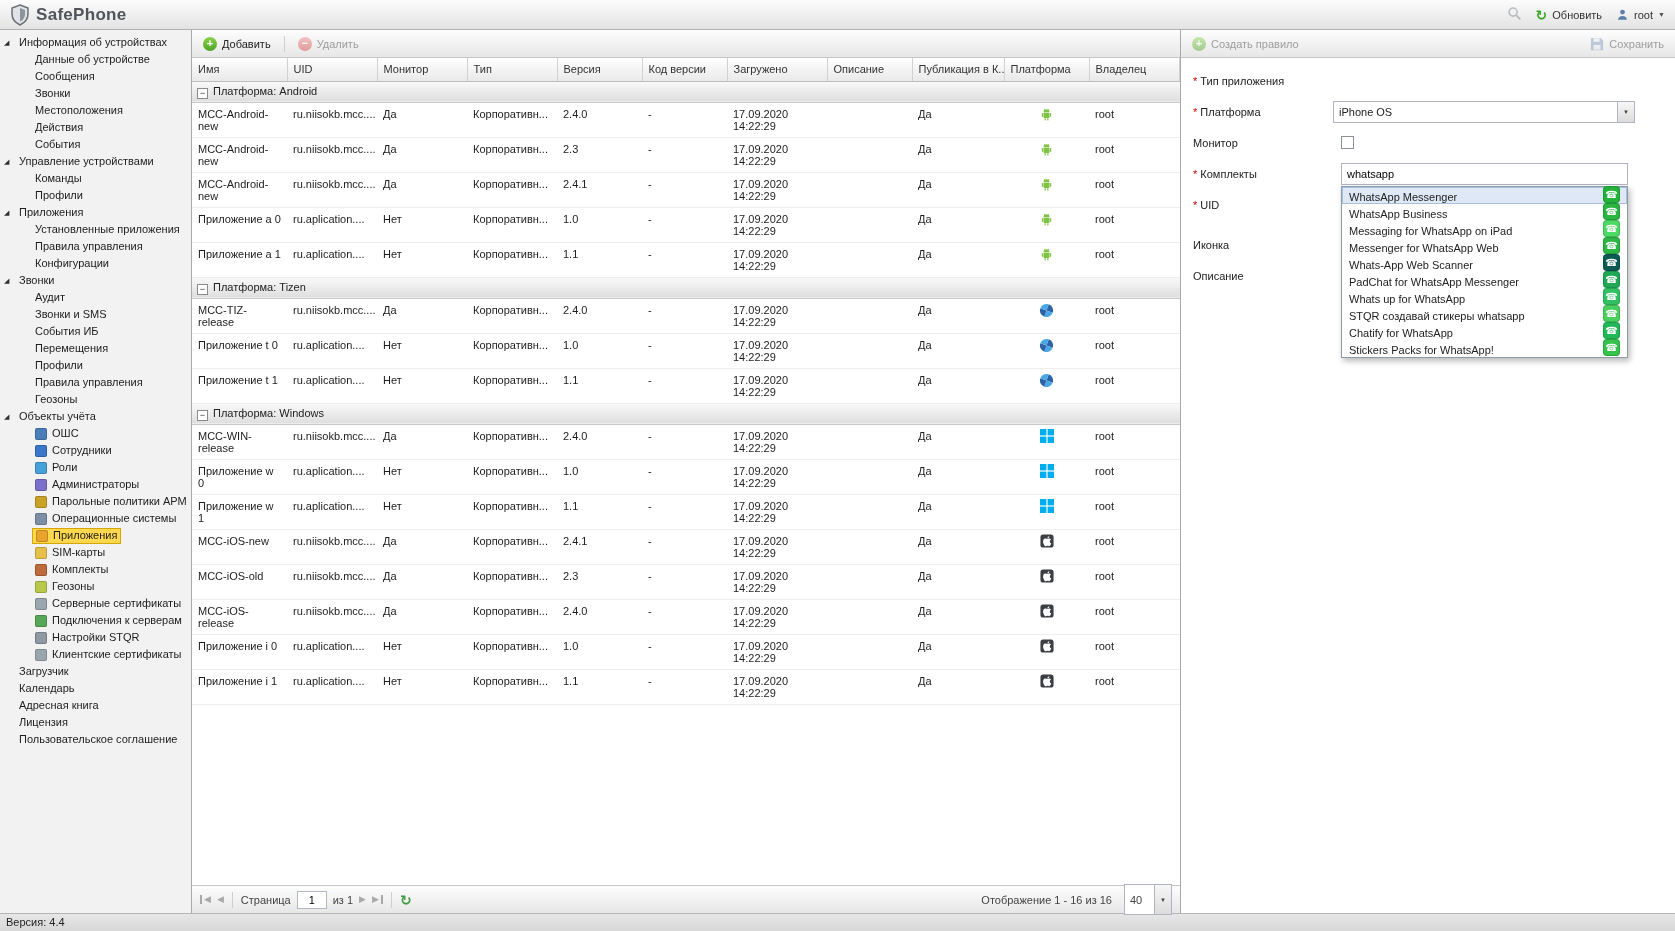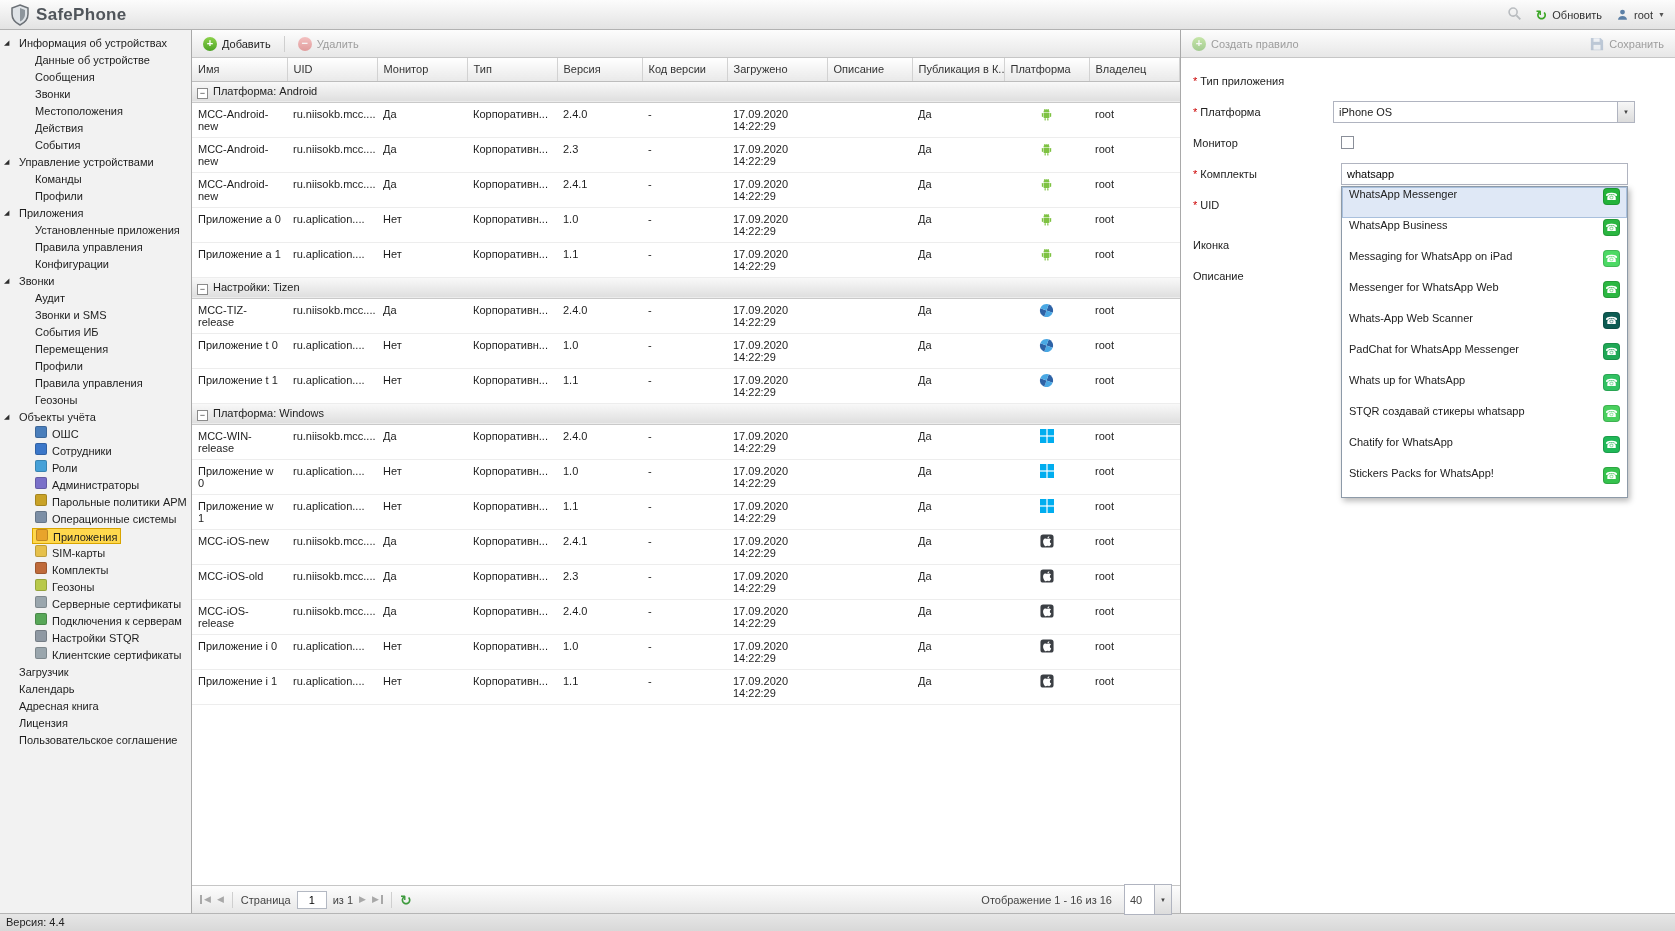--- a/index.html
+++ b/index.html
@@ -20,21 +20,21 @@
   .content{display:flex;height:883px;background:#c9c9c9}
   .sidebar{width:192px;background:#f2f2f2;border-right:1px solid #a9a9a9;padding-top:4px;overflow:hidden}
   .mainpanel{flex:1;display:flex;flex-direction:column;background:#fff;border-right:1px solid #a9a9a9;min-width:0}
   .rightpanel{width:494px;display:flex;flex-direction:column;background:#fff}
 
   
   .tree-row{display:flex;align-items:center;height:17px;line-height:17px;white-space:nowrap;cursor:pointer}
   .tree-row.lvl0{padding-left:4px}
   .tree-row.lvl1{padding-left:32px}
   .tree-arrow{width:12px;font-size:7px;color:#2e2e2e;flex:0 0 12px}
-  .row-inner{display:inline-flex;align-items:flex-start;padding:0 3px;height:16px}
+  .row-inner{display:inline-flex;align-items:center;padding:0 3px;height:16px}
   .tree-icon{width:12px;height:12px;border-radius:2px;margin-right:5px;flex:0 0 12px;box-shadow:inset 0 0 0 1px rgba(0,0,0,.18)}
   .tree-row.selected .row-inner{background:#ffd84d;border:1px solid #d8a400}
   .tree-label{color:#1d1d1d}
 
   
   .toolbar{height:28px;display:flex;align-items:center;gap:6px;padding:0 6px;
     background:linear-gradient(#fdfdfd,#e7e7e7);border-bottom:1px solid #c6c6c6;flex:0 0 28px}
   .tb-btn{display:flex;align-items:center;gap:5px;padding:2px 5px;border-radius:3px;cursor:pointer;color:#222}
   .tb-btn.disabled{color:#9d9d9d;cursor:default}
   .tb-btn.disabled .badge,.tb-btn.disabled svg{opacity:.45}
@@ -82,21 +82,21 @@
   .field-area{flex:1;position:relative}
   .w212{width:212px;margin-left:90px}
   .w302{width:302px}
   .help-icon{width:15px;height:15px;border-radius:50%;background:#3a7bd5;color:#fff;font-weight:bold;
     font-size:10px;display:inline-flex;align-items:center;justify-content:center;margin-left:6px;cursor:pointer}
   .checkbox{width:13px;height:13px;border:1px solid #8a8f99;background:#fff;margin-left:8px;cursor:pointer}
   .text-input{width:287px;height:22px;border:1px solid #b0b4c0;padding:0 5px;font-family:inherit;
     font-size:11px;margin-left:8px;background:#fff}
   .combo-list{position:absolute;left:8px;top:23px;width:287px;background:#fff;border:1px solid #8d9aa8;
     box-shadow:2px 3px 6px rgba(0,0,0,.28);z-index:10}
-  .combo-item{display:flex;align-items:flex-start;height:31px;padding:0 6px;border:1px solid transparent;cursor:pointer}
+  .combo-item{display:flex;align-items:flex-end;height:17px;padding:0 6px;border:1px solid transparent;cursor:pointer}
   .combo-item.selected{background:#dfe8f6;border-color:#a9c0dd}
   .combo-item-label{white-space:nowrap;overflow:hidden}
   .app-icon{margin-left:auto;width:17px;height:17px;border-radius:4px;color:#fff;font-size:10px;
     display:inline-flex;align-items:center;justify-content:center;flex:0 0 17px;box-shadow:inset 0 0 0 1px rgba(0,0,0,.15)}
 
   
   .statusbar{height:18px;line-height:17px;padding:0 6px;background:linear-gradient(#e6e6e6,#d8d8d8);
     border-top:1px solid #b5b5b5;color:#222}
 </style>
 </head>
@@ -549,21 +549,21 @@
                     <rect x="11.7" y="6.4" width="1.3" height="4.2" rx="0.65"></rect>
                     <rect x="5.9" y="11.8" width="1.3" height="2.7" rx="0.65"></rect>
                     <rect x="8.8" y="11.8" width="1.3" height="2.7" rx="0.65"></rect>
                   </g>
                   <line x1="5.6" y1="2.3" x2="6.4" y2="3.5" stroke="#7ec242" stroke-width="0.9"></line>
                   <line x1="10.4" y1="2.3" x2="9.6" y2="3.5" stroke="#7ec242" stroke-width="0.9"></line>
                 </svg></td>
               <td>root</td>
             </tr>
             <tr class="group-row">
-              <td colspan="11"><span class="collapse-box">−</span><span>Настройки: Tizen</span></td>
+              <td colspan="11"><span class="collapse-box">−</span><span>Платформа: Tizen</span></td>
             </tr>
             <tr class="data-row">
               <td>MCC-TIZ-release</td>
               <td>ru.niisokb.mcc....</td>
               <td>Да</td>
               <td>Корпоративн...</td>
               <td>2.4.0</td>
               <td>-</td>
               <td>
                 <div>17.09.2020</div>

